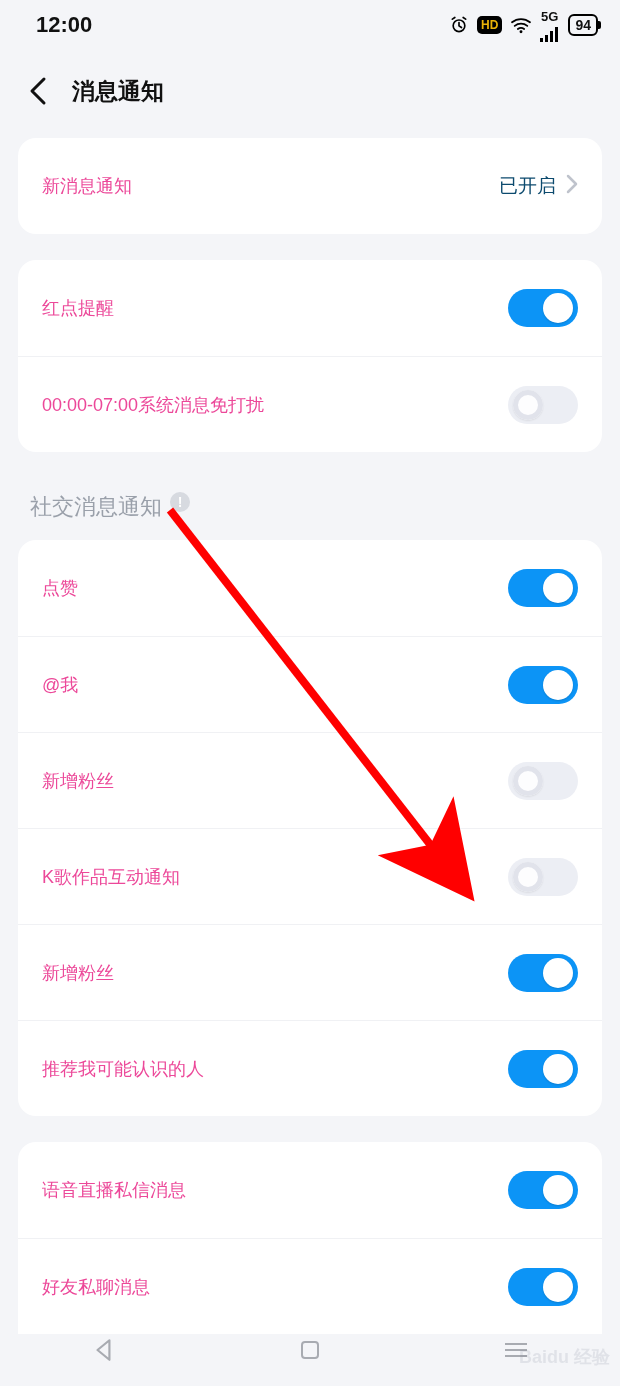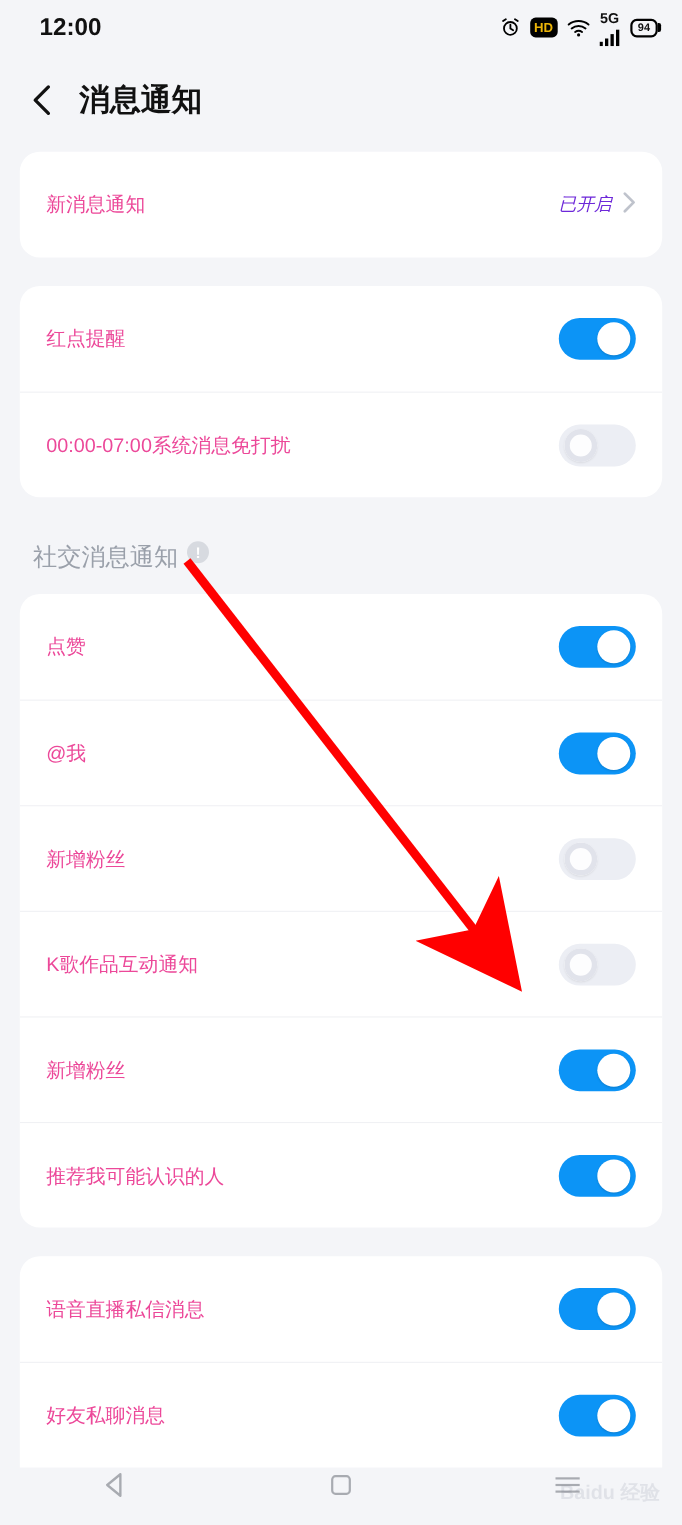--- a/index.html
+++ b/index.html
@@ -24,54 +24,54 @@
   }
   .status-right { display: flex; align-items: center; gap: 8px; }
   .status-icon { display: inline-flex; align-items: center; }
   .hd-badge {
     background: #000; color: #eab308; border-radius: 5px;
     font-size: 12px; font-weight: 700; padding: 2px 4px;
   }
   .battery {
     display: inline-flex; align-items: center;
     border: 2px solid #000; border-radius: 6px;
-    padding: 1px 5px; font-size: 10px; font-weight: 600;
+    padding: 1px 5px; font-size: 14px; font-weight: 600;
     position: relative;
   }
   .battery::after {
     content: ""; position: absolute; right: -5px; top: 50%;
     transform: translateY(-50%);
     width: 3px; height: 8px; background: #000; border-radius: 0 2px 2px 0;
   }
 
   
   .header {
     display: flex; align-items: center;
     padding: 20px 20px 26px 20px;
   }
   .back-btn { padding: 6px 8px; display:inline-flex; }
-  .page-title { font-size: 28px; font-weight: 700; margin-left: 14px; }
+  .page-title { font-size: 23px; font-weight: 700; margin-left: 14px; }
 
   
   .card {
     background: #fff;
     border-radius: 18px;
     margin: 0 18px 26px 18px;
     overflow: hidden;
   }
   .row {
     height: 96px;
     display: flex; align-items: center; justify-content: space-between;
     padding: 0 24px;
     border-top: 1px solid #f0f1f4;
   }
   .row:first-child { border-top: none; }
   .row-label { font-size: 18px; color: #ec4899; }
   .row-right { display: flex; align-items: center; gap: 10px; }
-  .row-value { font-size: 16px; color: #6d28d9; font-style: italic; }
+  .row-value { font-size: 19px; color: #0c4a6e; }
 
   .section-title {
     display: flex; gap: 8px;
     margin: 40px 30px 18px 30px;
     color: #9aa0aa; font-size: 22px;
   }
   .info-dot {
     width: 20px; height: 20px; border-radius: 50%;
     background: #d7dae0; color: #fff;
     display: inline-flex; align-items: center; justify-content: center;
@@ -102,21 +102,21 @@
   
   .nav-bar {
     position: absolute; left: 0; right: 0; bottom: 0;
     height: 68px;
     display: flex; align-items: center; justify-content: space-around;
   }
   .nav-btn { opacity: .55; }
 
   
   .watermark {
-    position: absolute; right: 20px; bottom: 18px;
+    position: absolute; right: 10px; bottom: 18px;
     color: #d4d7de; font-size: 18px; font-weight: 700;
     opacity: .6; text-align: right; line-height: 1.1;
     pointer-events: none;
   }
 
   .card.last { margin-bottom: 0; border-bottom-left-radius:0; border-bottom-right-radius:0;}
 </style>
 </head>
 <body>
 

